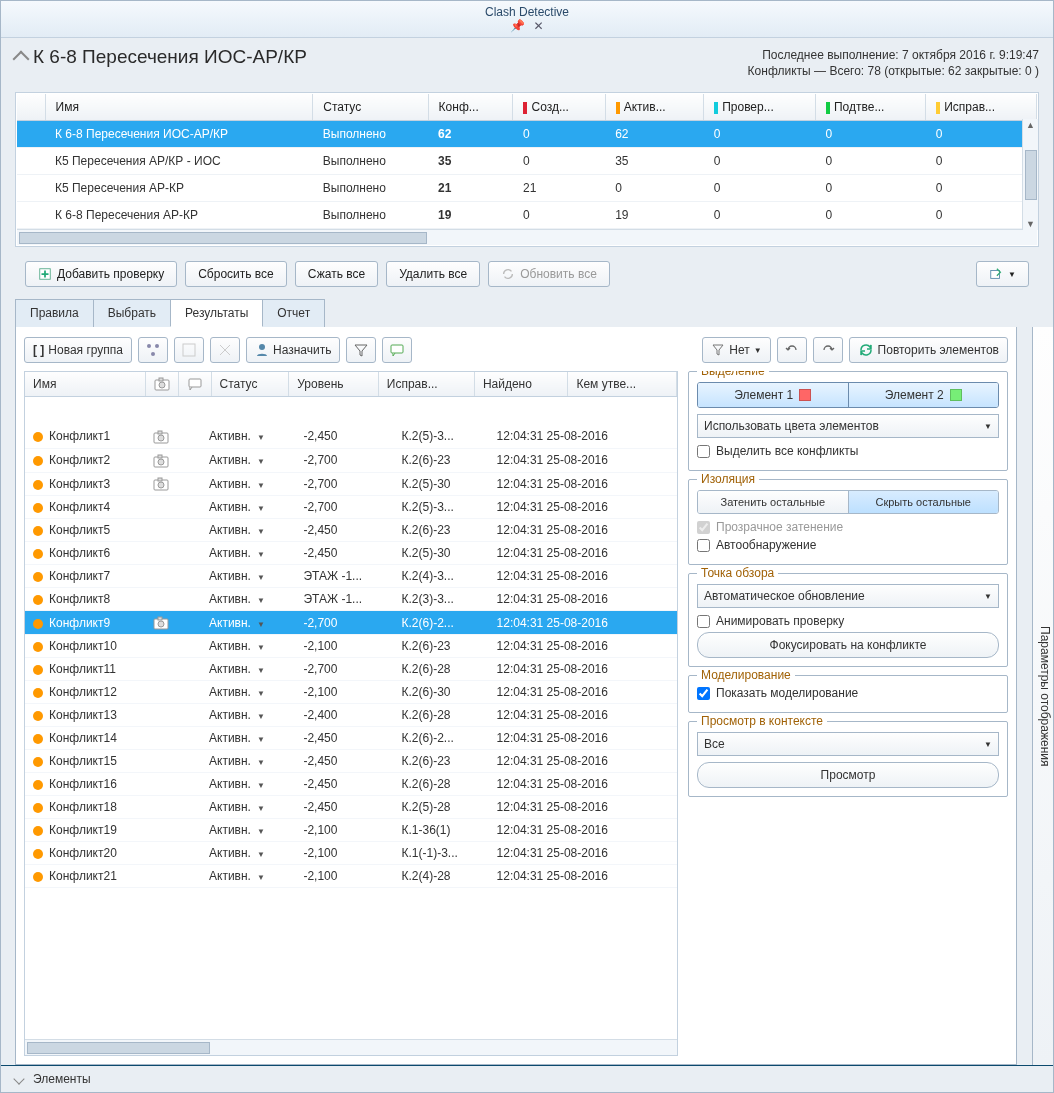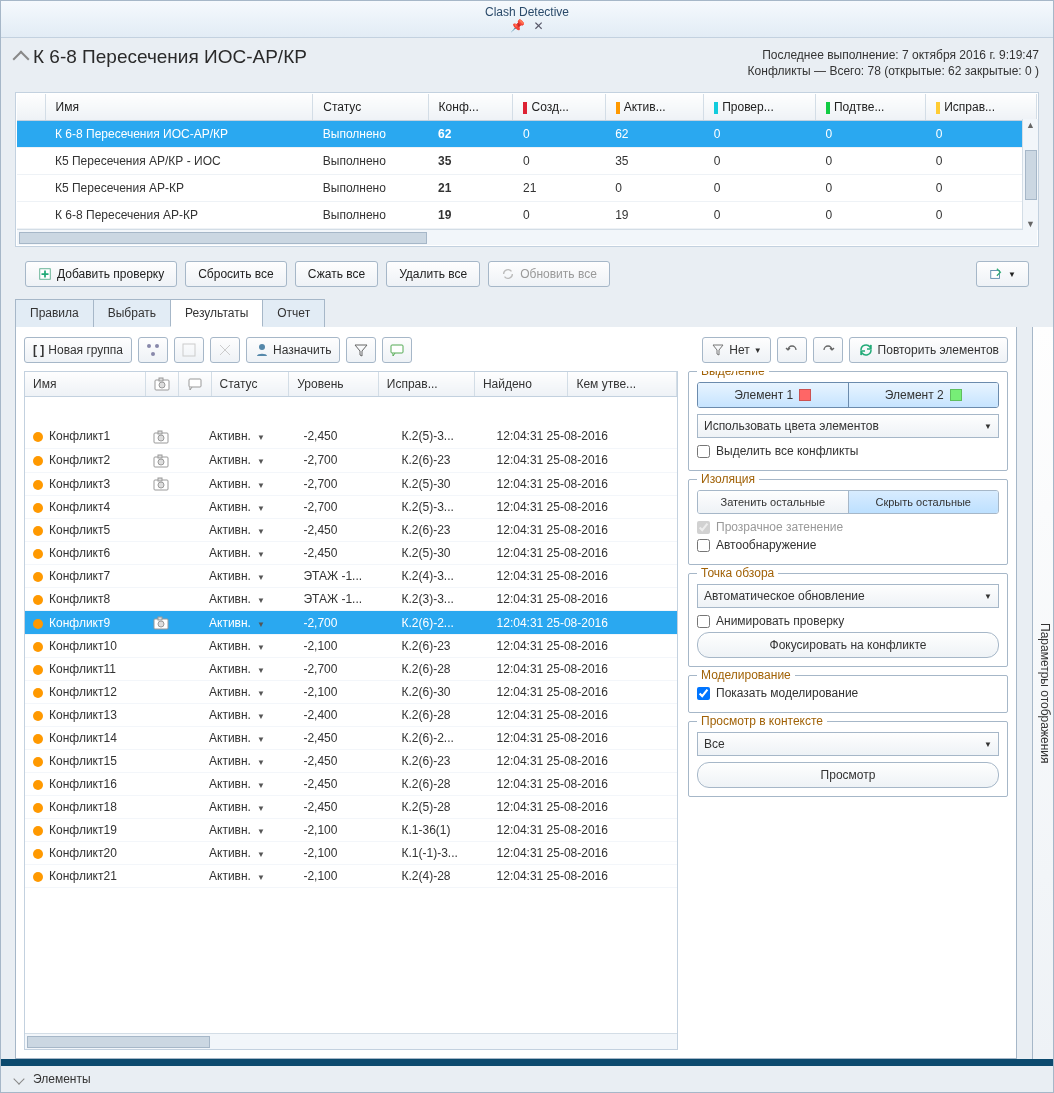--- a/index.html
+++ b/index.html
@@ -69,21 +69,21 @@
   .chk { display: flex; align-items: center; gap: 6px; margin-bottom: 4px; }
   .chk input { margin: 0; }
   .chk.disabled { color: #999; }
   .seg2 { display: flex; border: 1px solid #a6b7c8; border-radius: 3px; overflow: hidden; margin-bottom: 6px; }
   .seg2-btn { flex: 1; text-align: center; padding: 5px 4px; background: linear-gradient(#fefefe,#eef2f6); cursor: pointer; font-size:11px; }
   .seg2-btn.active { background: linear-gradient(#d8ecff,#bde0ff); }
   .seg2-btn + .seg2-btn { border-left: 1px solid #a6b7c8; }
   .full-btn { width: 100%; text-align: center; padding: 5px; background: linear-gradient(#fefefe,#eef2f6); border: 1px solid #a6b7c8; border-radius: 12px; cursor: pointer; }
   .side-tab { position: absolute; right: -1px; top: 0; bottom: 0; width: 22px; background: linear-gradient(#fefefe,#eef2f6); border-left: 1px solid #a6b7c8; writing-mode: vertical-rl; text-align: center; padding: 8px 2px; font-size: 12px; color:#333; }
   .tab-content-wrap { position:relative; flex:1; display:flex; overflow:hidden; }
-  .bottom-bar { border-top: 7px solid #0c4a6e; padding: 6px 14px; background: #e9eef3; display: flex; align-items: center; gap: 6px; }
+  .bottom-bar { border-top: 1px solid #0c4a6e; padding: 6px 14px; background: #e9eef3; display: flex; align-items: center; gap: 6px; }
   .chev-small { display:inline-block; width:8px; height:8px; transform:rotate(-135deg); border-left:1.5px solid #888; border-top:1.5px solid #888; margin-right:4px; }
   svg { display:block; }
 </style>
 </head>
 <body>
 
 <div class="window">
   <div class="titlebar">
     <span class="titlebar-title">Clash Detective</span>
     <div class="titlebar-ctrl">

